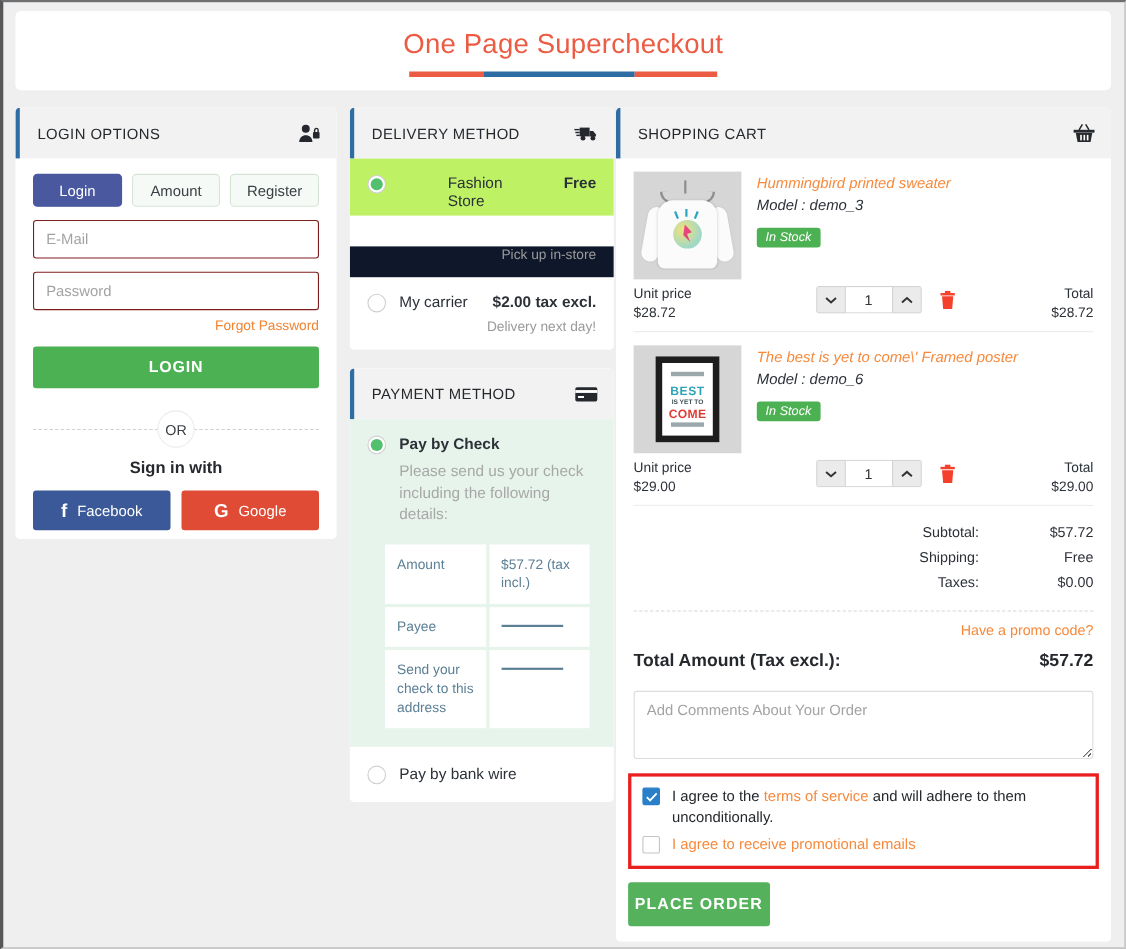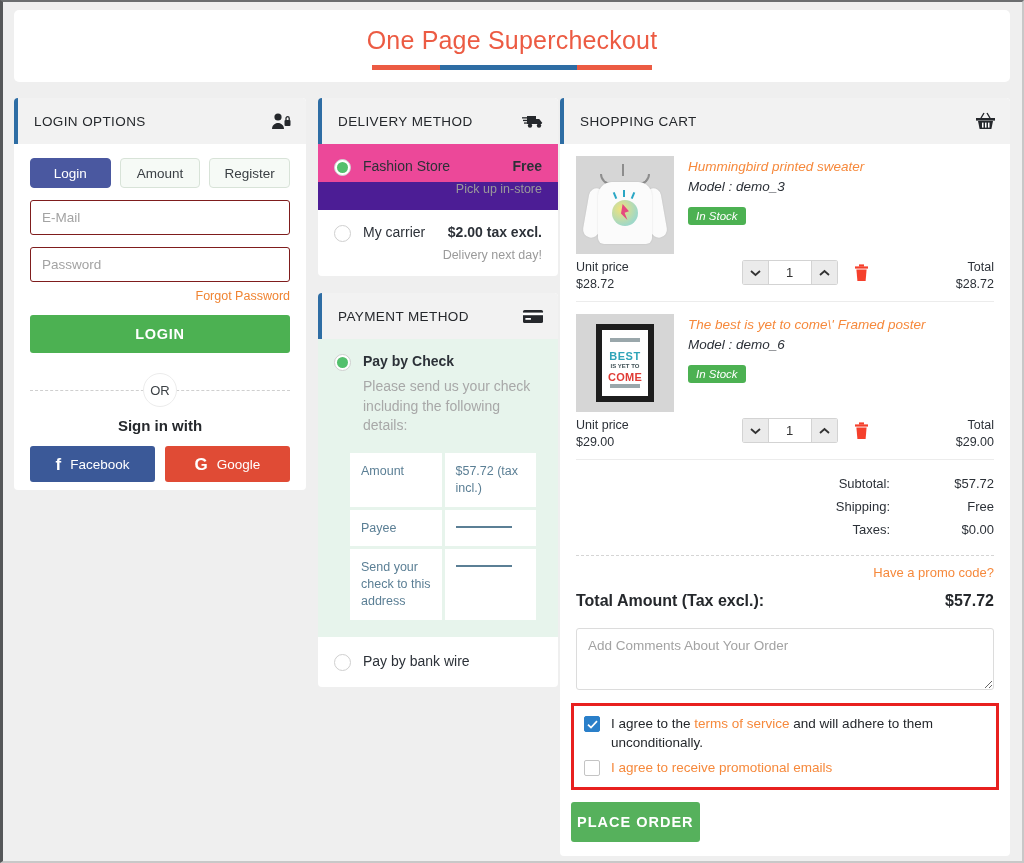--- a/index.html
+++ b/index.html
@@ -167,27 +167,27 @@
   .social-btn .s-glyph { font-size: 17px; font-weight: bold; line-height: 1; }
   .fb { background: #3b5998; }
   .gg { background: #e04b35; }
 
   
   .opt-row {
     display: flex; align-items: flex-start;
     padding: 14px 16px 6px 16px;
     cursor: pointer;
   }
-  .opt-row.selected { background: #ec4899; }
+  .opt-row.selected { background: #bef264; gap: 44px; }
   .opt-sub {
     text-align: right;
     font-size: 12.5px; color: #9a9a9a;
     padding: 0 16px 14px 16px;
   }
-  .opt-sub.selected { background: #4c1d95; }
+  .opt-sub.selected { background: #0f172a; margin-top: 28px; }
   .radio {
     width: 17px; height: 17px;
     border-radius: 50%;
     border: 1px solid #cfcfcf;
     background: #fff;
     flex: 0 0 auto;
     margin-right: 12px; margin-top: 1px;
     display: flex; align-items: center; justify-content: center;
   }
   .radio.checked::after {

